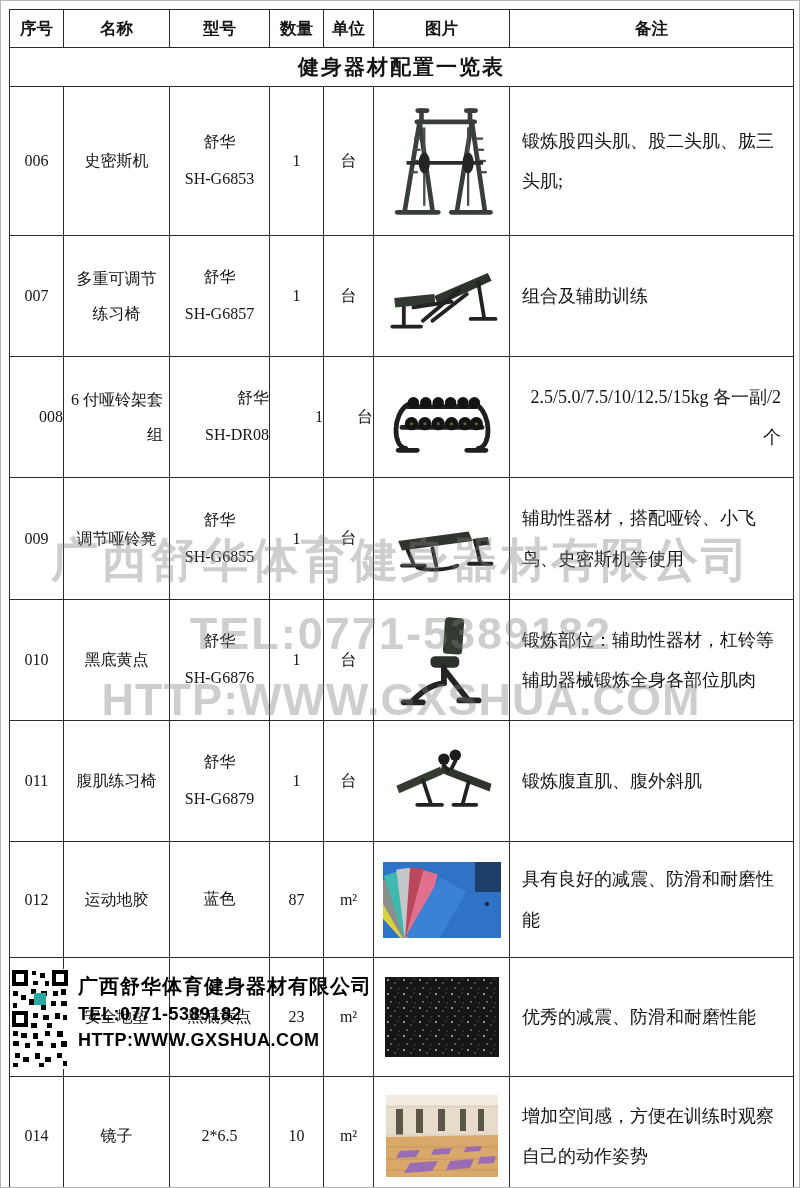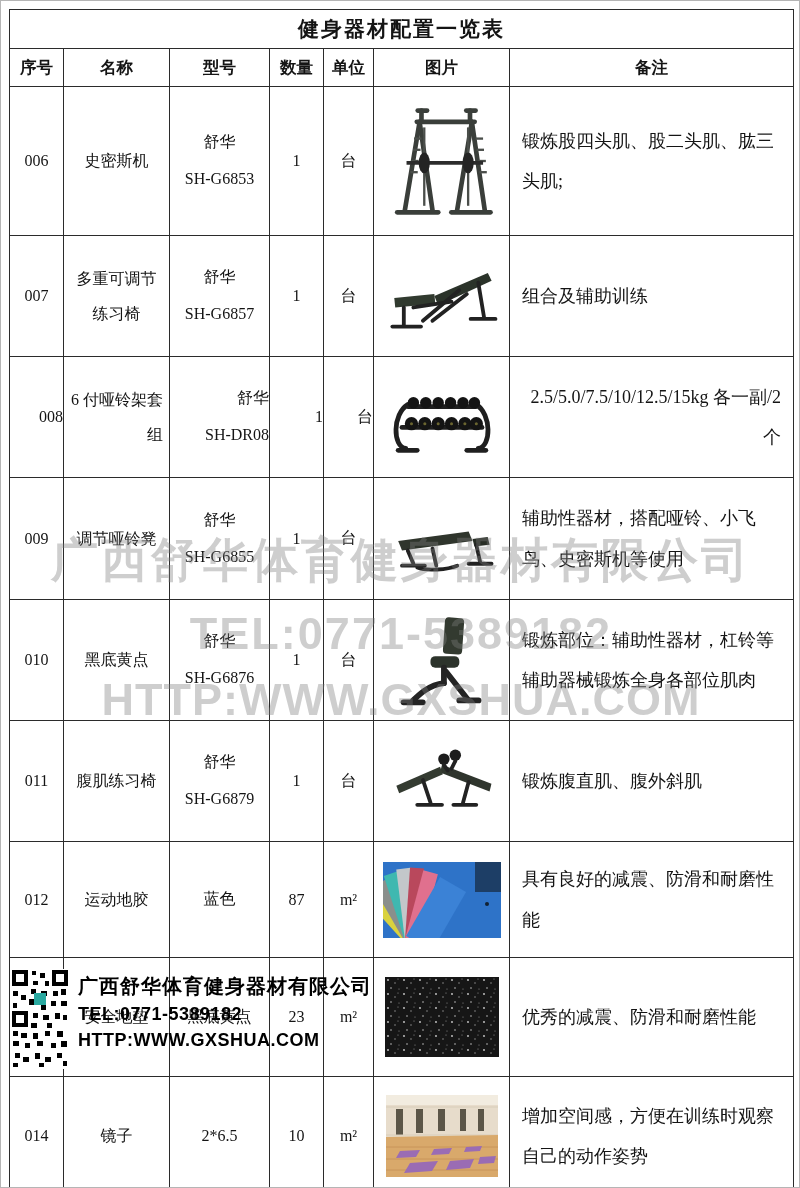--- a/index.html
+++ b/index.html
@@ -48,31 +48,31 @@
         <col style="width:106px">
         <col style="width:100px">
       <col style="width:54px">
         <col style="width:50px">
         <col style="width:136px">
         <col style="width:284px">
     </colgroup>
 
     <tbody>
         <tr>
-      <td colspan="7" class="title-cell">健身器材配置一览表</td>
-    </tr>
-
-    <tr>
       <td class="head-cell">序号</td>
       <td class="head-cell">名称</td>
       <td class="head-cell">型号</td>
       <td class="head-cell">数量</td>
       <td class="head-cell">单位</td>
       <td class="head-cell">图片</td>
       <td class="head-cell">备注</td>
+    </tr>
+
+    <tr>
+      <td colspan="7" class="title-cell">健身器材配置一览表</td>
     </tr>
 
     <tr class="r1">
       <td>006</td>
       <td class="name-cell">史密斯机</td>
       <td class="model-cell">
         <div>舒华</div>
         <div class="m2">SH-G6853</div>
       </td>
       <td>1</td>

